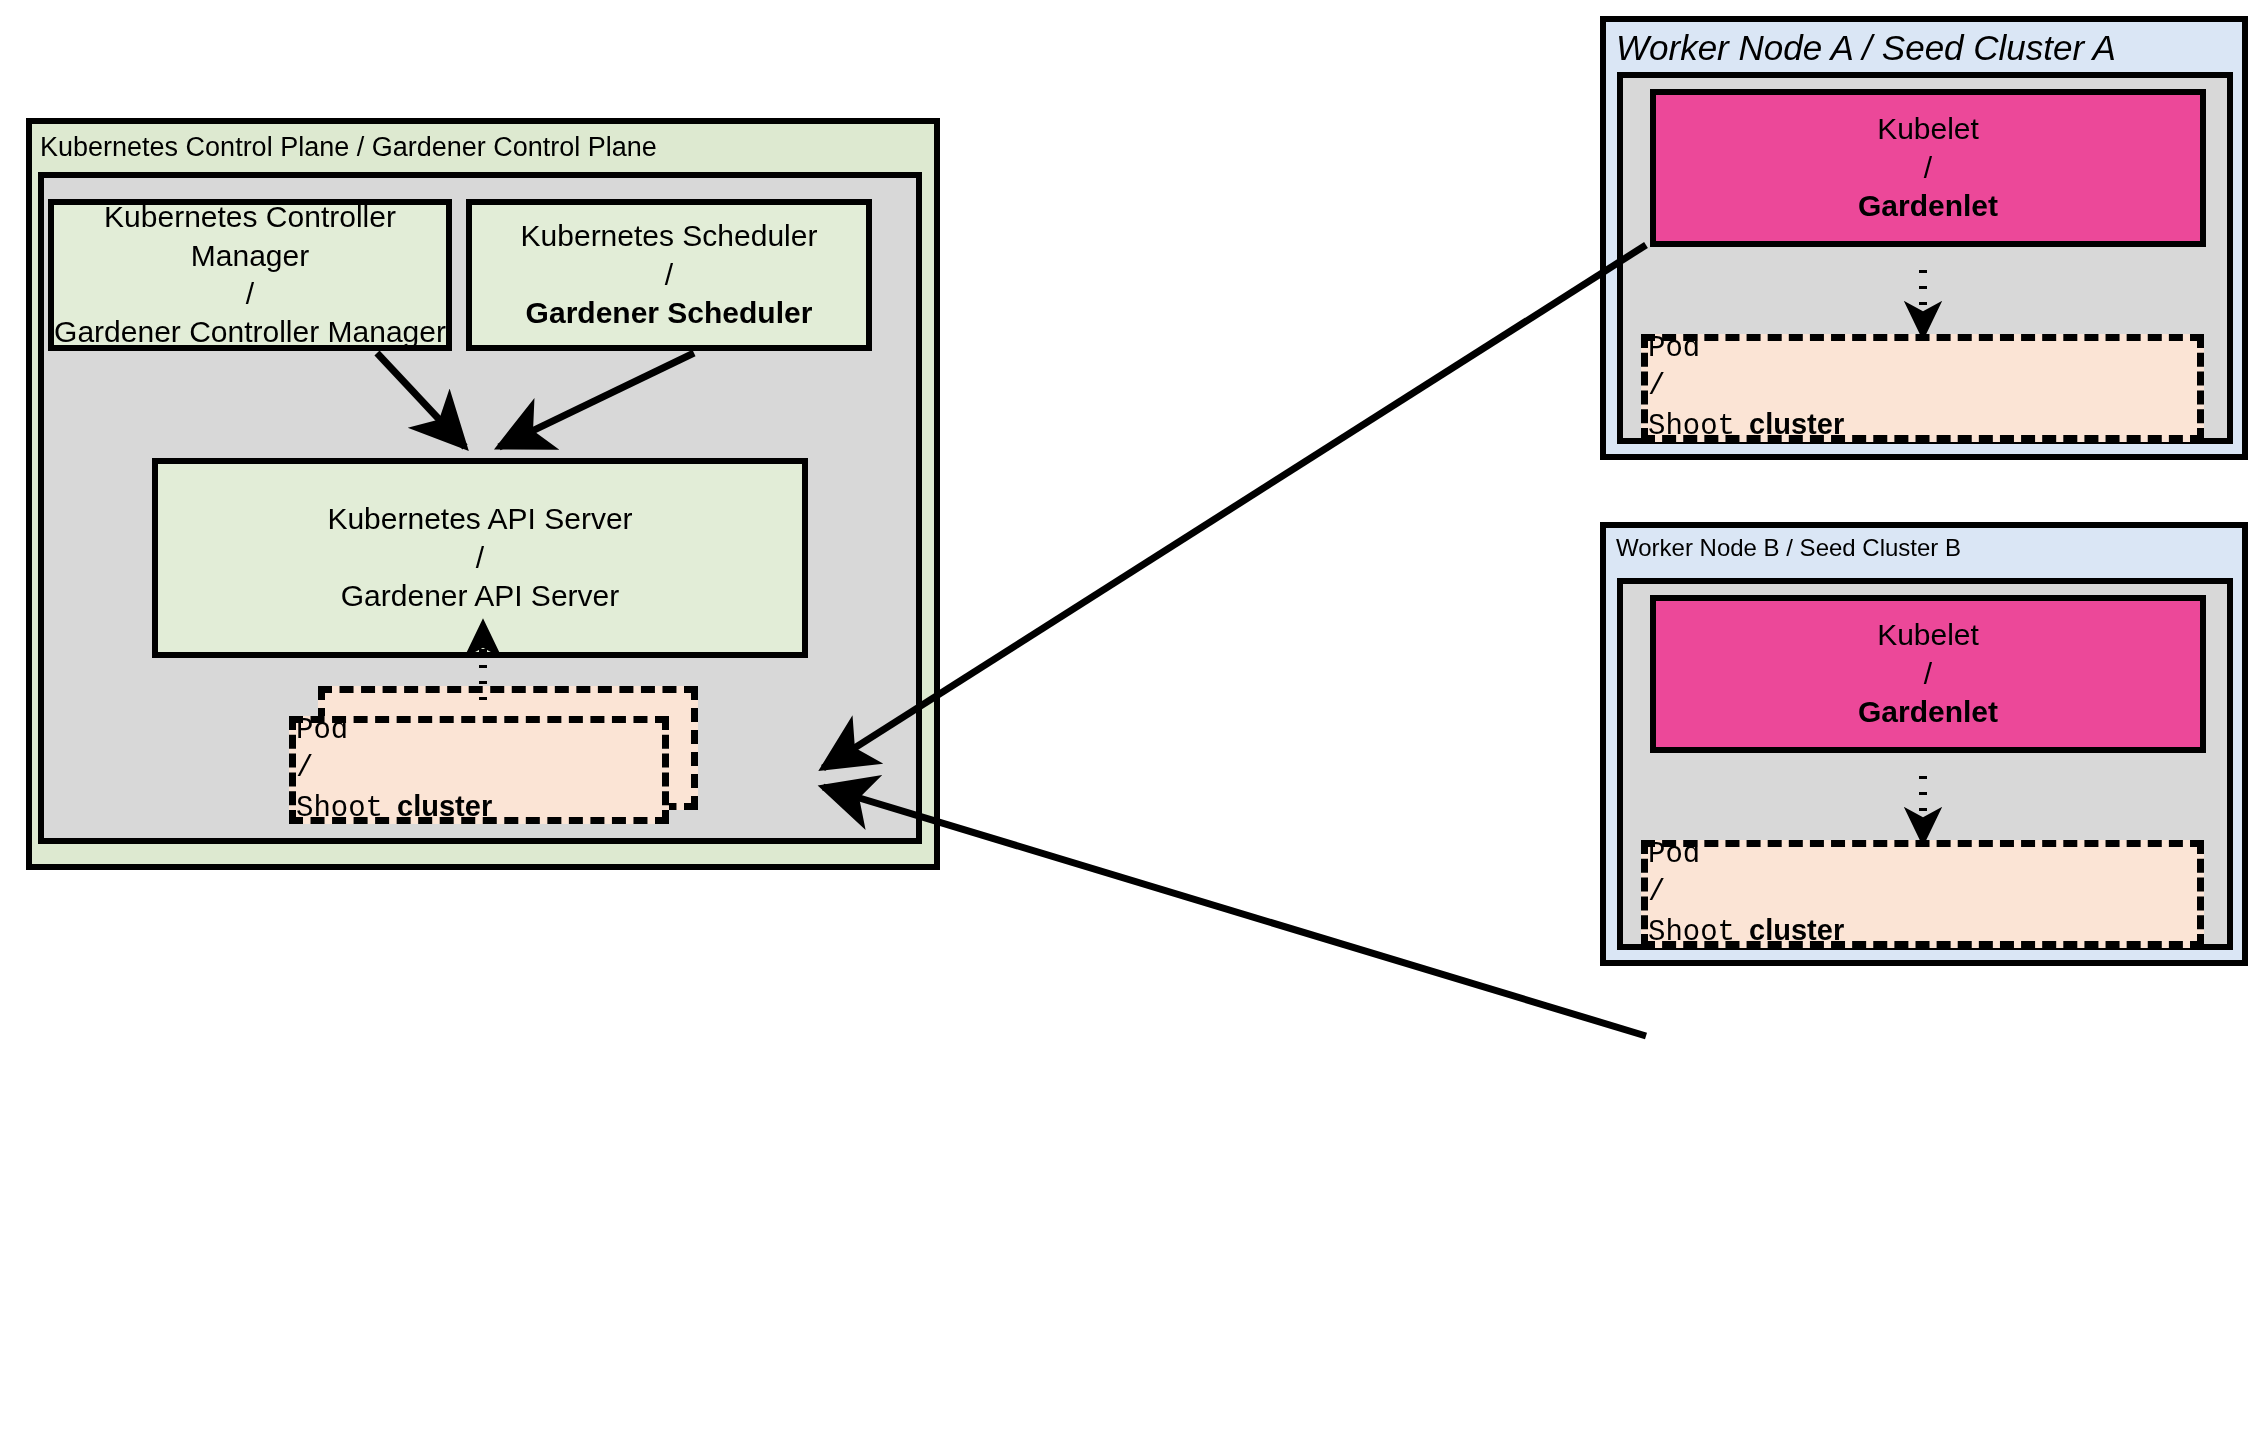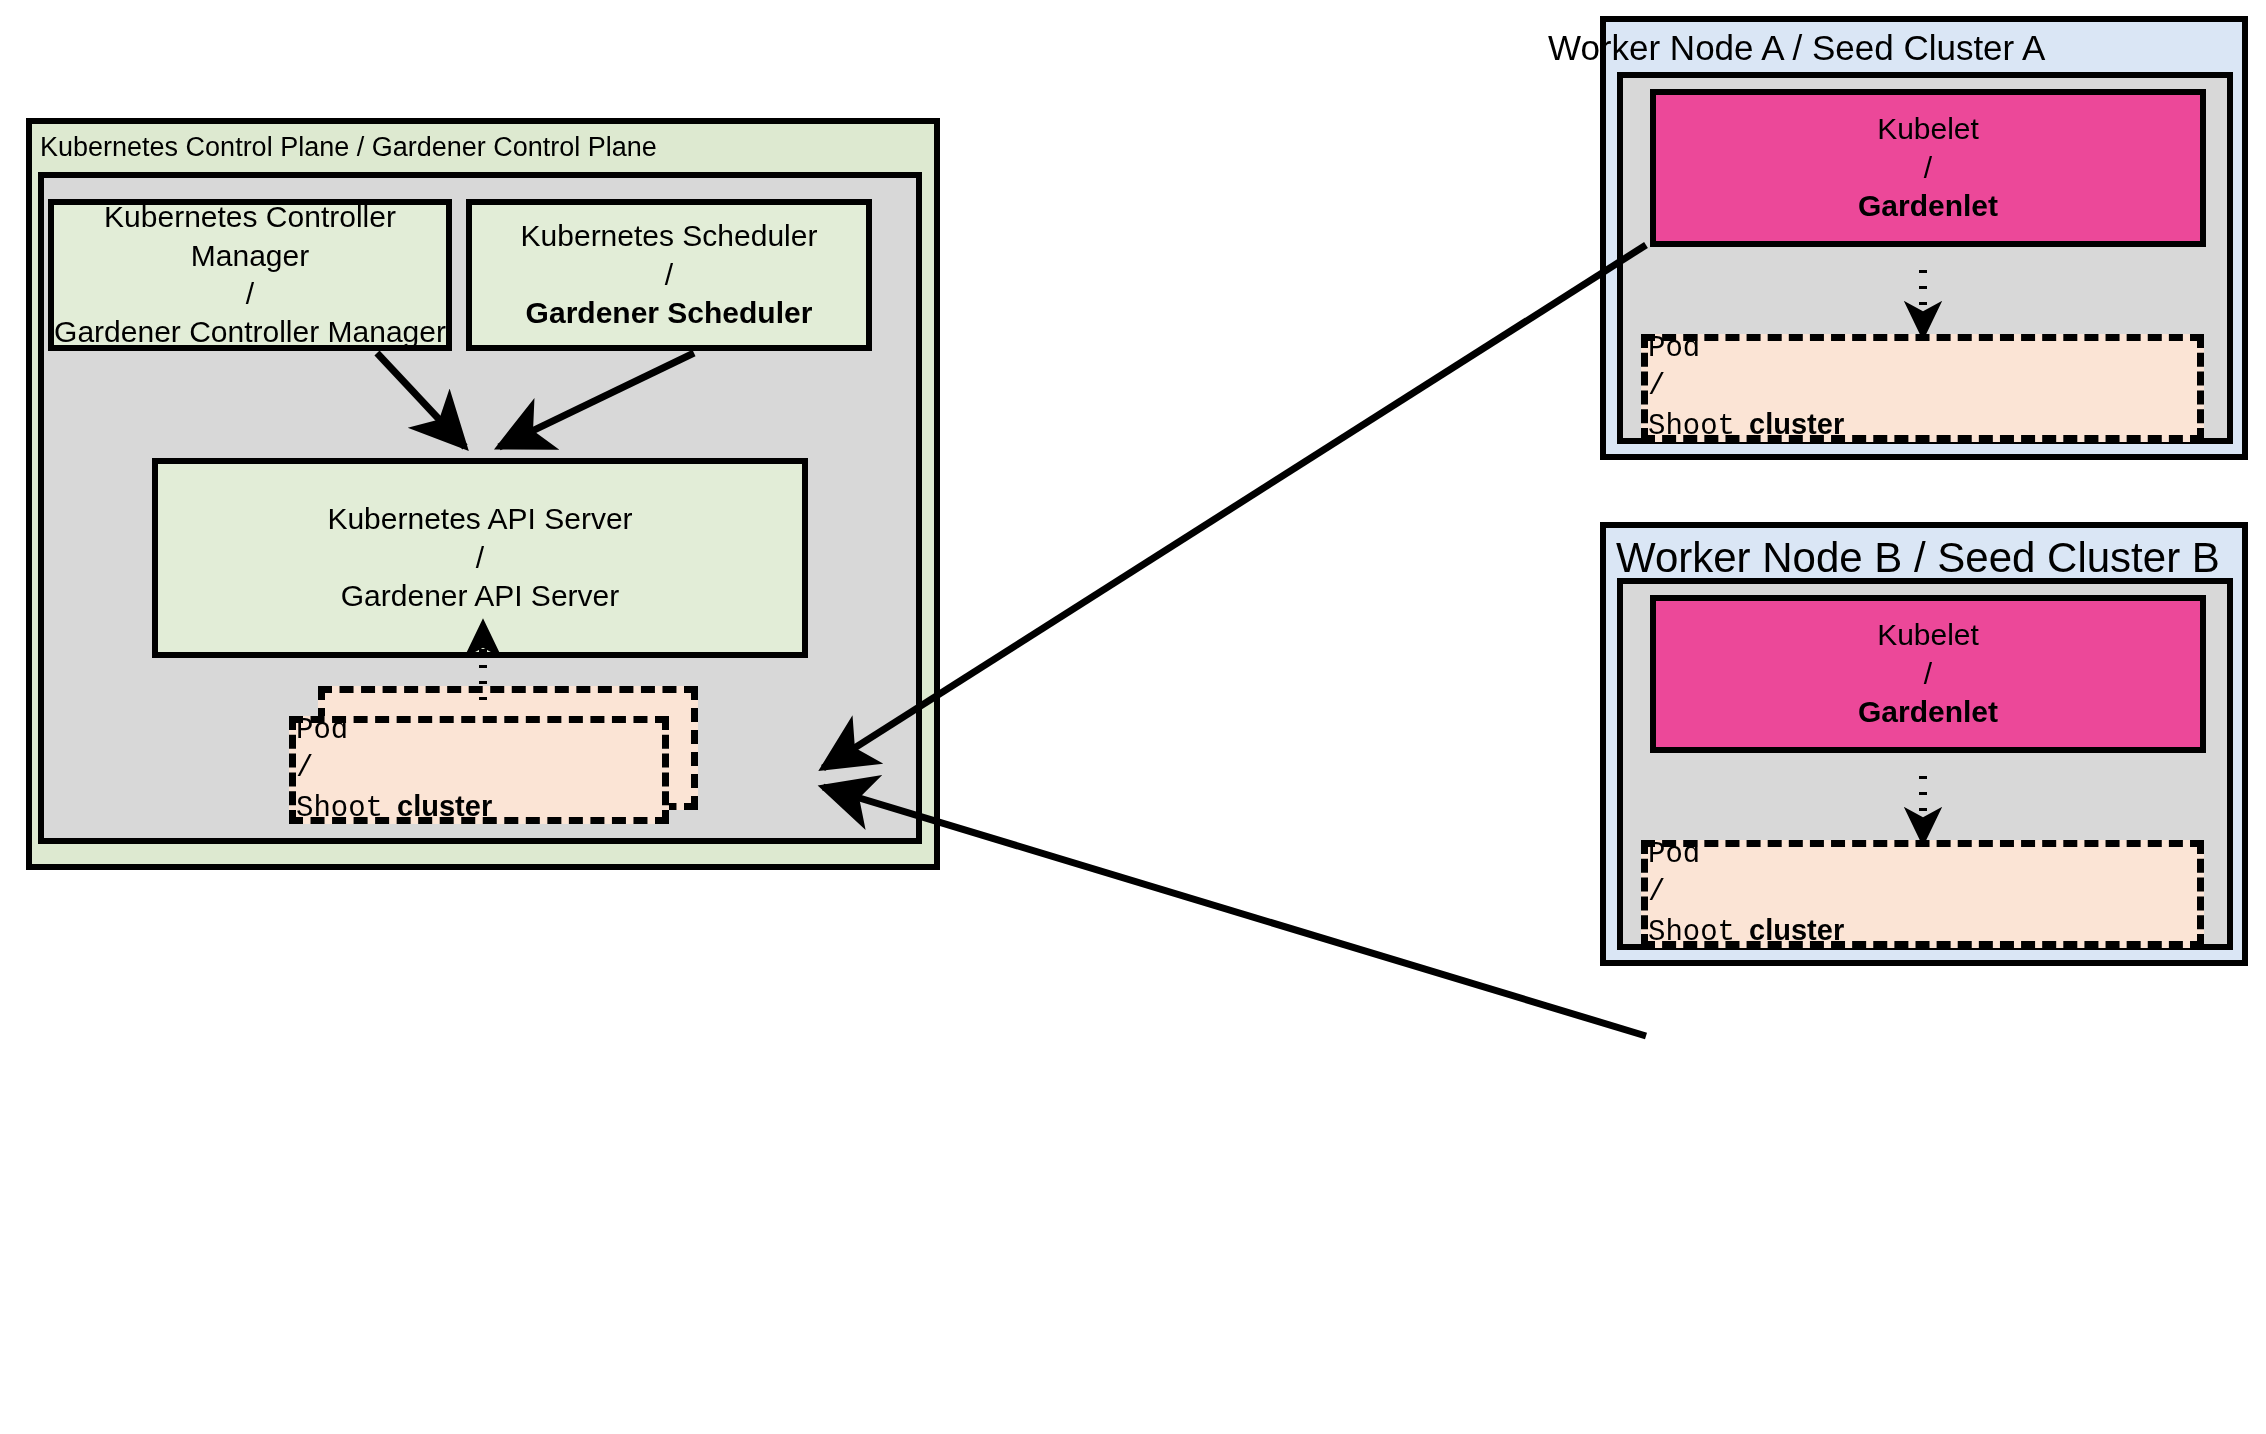--- a/index.html
+++ b/index.html
@@ -68,42 +68,42 @@
     <div class="mono">Pod</div>
     <div class="mono">/</div>
     <div>
       <span class="mono">Shoot</span>
       <span class="bold" style="margin-left: 6px;">cluster</span>
     </div>
   </div>
 
   <div class="panel panel-blue" style="left:1600px;top:16px;width:648px;height:444px;"></div>
 
-  <div class="panel-title" style="left:1548px;top:28px;font-size:35px;">Worker Node A / Seed Cluster A</div>
+  <div class="panel-title" style="left:1616px;top:28px;font-size:35px;font-style:italic;">Worker Node A / Seed Cluster A</div>
 
   <div class="inner" style="left:1617px;top:72px;width:616px;height:372px;"></div>
 
   <div class="node node-orange" style="left:1650px;top:89px;width:556px;height:158px;font-size:30px;">
     <div class="ln">Kubelet</div>
     <div class="ln">/</div>
     <div class="ln b">Gardenlet</div>
   </div>
 
   <div class="pod" style="left:1641px;top:334px;width:563px;height:108px;font-size:29px;">
     <div class="mono">Pod</div>
     <div class="mono">/</div>
     <div>
       <span class="mono">Shoot</span>
       <span class="bold" style="margin-left: 6px;">cluster</span>
     </div>
   </div>
 
   <div class="panel panel-blue" style="left:1600px;top:522px;width:648px;height:444px;"></div>
 
-  <div class="panel-title" style="left:1616px;top:534px;font-size:42px;">Worker Node B / Seed Cluster B</div>
+  <div class="panel-title" style="left:1616px;top:534px;font-size:24px;">Worker Node B / Seed Cluster B</div>
 
   <div class="inner" style="left:1617px;top:578px;width:616px;height:372px;"></div>
 
   <div class="node node-orange" style="left:1650px;top:595px;width:556px;height:158px;font-size:30px;">
     <div class="ln">Kubelet</div>
     <div class="ln">/</div>
     <div class="ln b">Gardenlet</div>
   </div>
 
   <div class="pod" style="left:1641px;top:840px;width:563px;height:108px;font-size:29px;">

